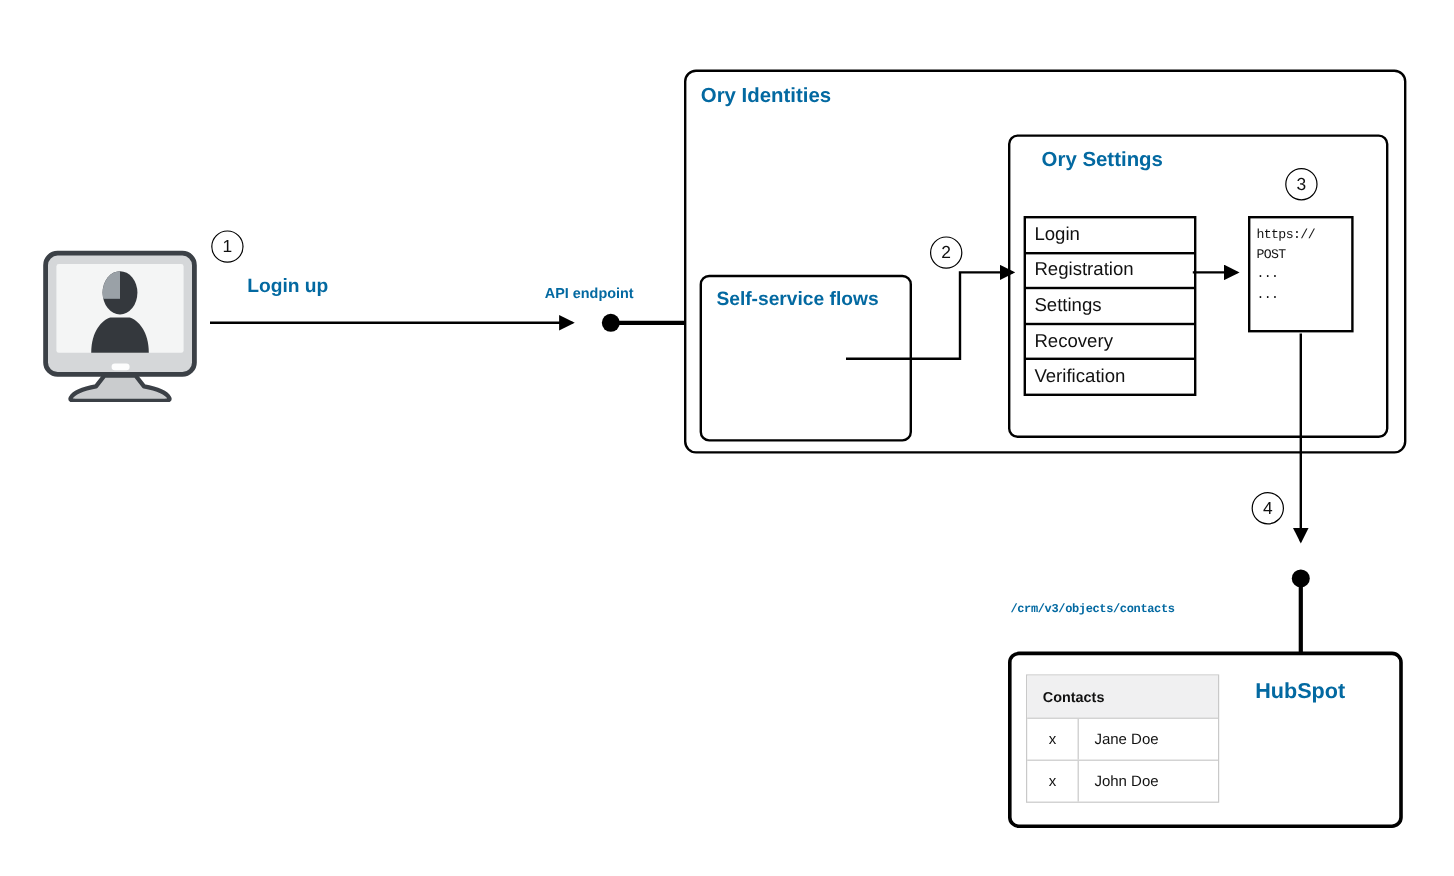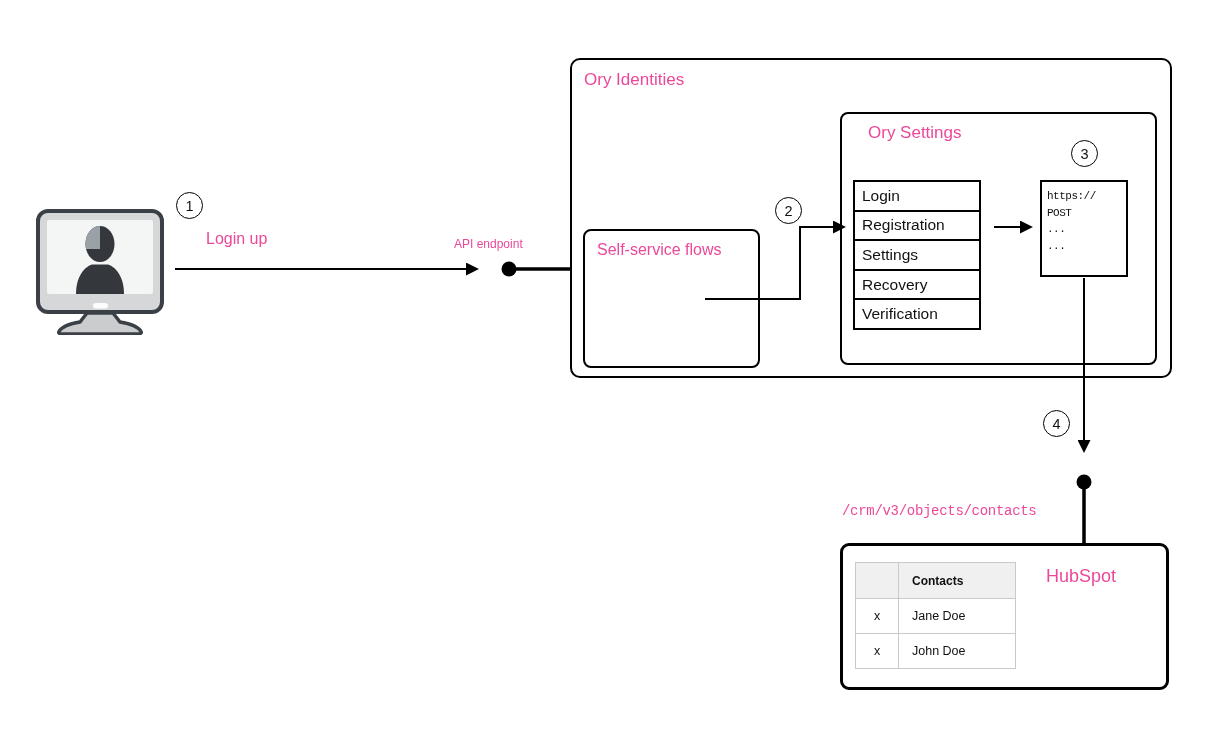--- a/index.html
+++ b/index.html
@@ -16,33 +16,33 @@
 
   
   .box { position: absolute; background: #ffffff; border: 2px solid #000; }
 
   .ory-identities-box { left: 570px; top: 58px;  width: 602px; height: 320px; border-radius: 10px; }
   .self-service-box   { left: 583px; top: 229px; width: 177px; height: 139px; border-radius: 8px; }
   .ory-actions-box    { left: 840px; top: 112px; width: 317px; height: 253px; border-radius: 8px; }
   .hubspot-box        { left: 840px; top: 543px; width: 329px; height: 147px; border-radius: 9px; border-width: 3px; }
 
   
-  .lbl { position: absolute; white-space: nowrap; color: #ec4899; }
+  .lbl { position: absolute; white-space: nowrap; color: #0369a1; font-weight: bold; }
   .lbl-ory-identities { left: 584px;  top: 70px;  font-size: 17px; }
   .lbl-self-service   { left: 597px;  top: 241px; font-size: 16px; }
   .lbl-ory-actions    { left: 868px;  top: 123px; font-size: 17px; }
   .lbl-hubspot        { left: 1046px; top: 566px; font-size: 18px; }
   .lbl-signup         { left: 206px;  top: 230px; font-size: 16px; }
   .lbl-api-endpoint   { left: 454px;  top: 237px; font-size: 12px; }
-  .lbl-crm-path       { left: 842px;  top: 503px; font-size: 14px;
+  .lbl-crm-path       { left: 842px;  top: 503px; font-size: 10px;
                         font-family: "Liberation Mono", monospace; letter-spacing: -0.3px; text-align: center; }
 
   
   .flow-table {
-    position: absolute; left: 853px; top: 180px; width: 128px; height: 150px;
+    position: absolute; left: 853px; top: 180px; width: 144px; height: 150px;
     border: 2px solid #000; background: #fff;
     display: flex; flex-direction: column;
   }
   .flow-row {
     flex: 1; display: flex; align-items: center;
     padding-left: 7px; font-size: 15.5px; border-bottom: 2px solid #000;
   }
   .flow-row:last-child { border-bottom: none; }
 
   
@@ -53,21 +53,21 @@
     font-size: 11px; line-height: 16.5px; letter-spacing: -0.5px;
   }
   .code-line { white-space: pre; }
 
   
   .hs-table {
     position: absolute; left: 855px; top: 562px; width: 161px;
     border: 1px solid #c9c9c9; background: #fff; font-size: 12.5px;
   }
   .hs-row { display: flex; height: 35px; border-top: 1px solid #c9c9c9; }
-  .hs-row.header { border-top: none; background: #f0f0f1; font-weight: bold; font-size: 12px; }
+  .hs-row.header { border-top: none; background: #f0f0f1; font-weight: bold; font-size: 12px; flex-direction: column; }
   .hs-cell { display: flex; align-items: center; }
   .hs-cell.c1 { width: 43px; justify-content: center; border-right: 1px solid #c9c9c9; }
   .hs-cell.c2 { flex: 1; padding-left: 13px; }
 
   
   .badge {
     position: absolute; width: 27px; height: 27px; border-radius: 50%;
     border: 1.5px solid #000; background: #fff;
     display: flex; align-items: center; justify-content: center;
     font-size: 14.5px; z-index: 5;

